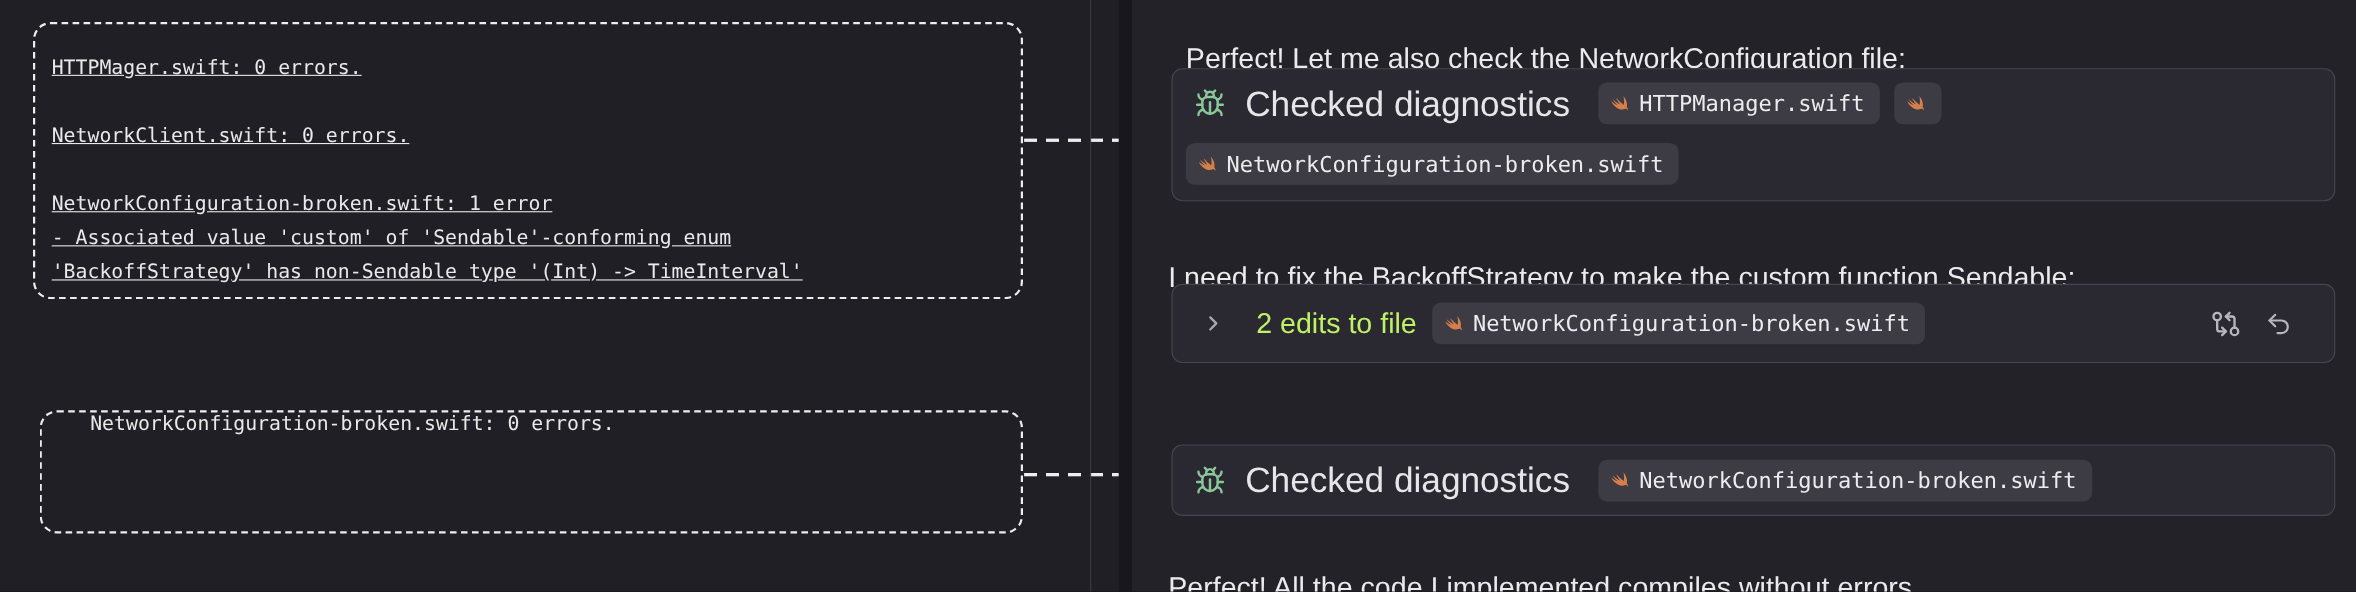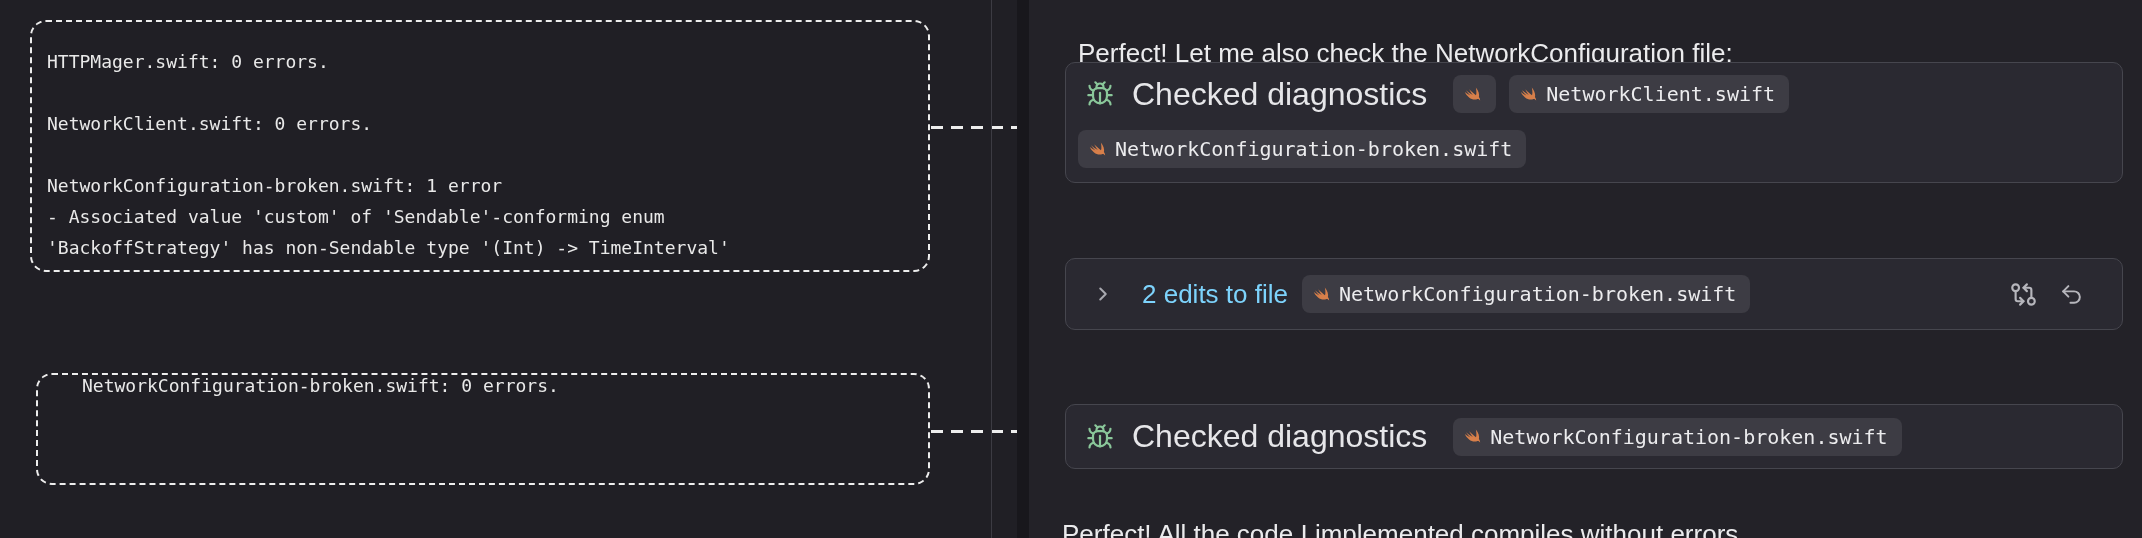--- a/index.html
+++ b/index.html
@@ -3,21 +3,21 @@
 <meta charset="utf-8">
 <style>
   html,body{margin:0;padding:0;background:#141317;}
   .stage{position:relative;width:2142px;height:538px;background:#201f25;overflow:hidden;
          font-family:"Liberation Sans",sans-serif;}
   
   .dashed-box{position:absolute;border:2px dashed #ededed;border-radius:16px;box-sizing:border-box;}
   .box1{left:30px;top:20px;width:900px;height:252px;}
   .box2{left:36px;top:373px;width:894px;height:112px;display:flex;align-items:flex-start;}
   .diag-pre{margin:0;padding:24px 10px 0 15px;font-family:"DejaVu Sans Mono",monospace;
-            font-size:18px;line-height:31px;color:#e9e9e9;white-space:pre;}
+            font-size:18px;line-height:31px;color:#e9e9e9;white-space:pre;text-decoration:underline;}
   .diag-line{margin:0;padding:0 0 0 44px;font-family:"DejaVu Sans Mono",monospace;
              font-size:18px;color:#e9e9e9;white-space:pre;}
   .connector{position:absolute;height:3px;
              background:repeating-linear-gradient(90deg,#ededed 0 12px,transparent 12px 20px);}
   .connector1{left:931px;top:126px;width:134px;}
   .connector2{left:931px;top:430px;width:134px;}
   .divider-line{position:absolute;left:991px;top:0;width:1px;height:538px;background:#3c3b43;}
   .divider-strip{position:absolute;left:1017px;top:0;width:12px;height:538px;background:#18171c;}
   
   .right-bg{position:absolute;left:1029px;top:0;width:1113px;height:538px;background:#232228;}
@@ -32,21 +32,21 @@
   .row1{padding-left:8px;}
   .row2{margin-top:17px;}
   .card-label{font-size:32px;color:#e6e6e9;white-space:nowrap;}
   .card1 .card-label{margin:0 26px 0 18px;}
   .card3 .card-label{margin:0 26px 0 18px;}
   .chip{display:inline-flex;align-items:center;gap:8px;height:38px;box-sizing:border-box;
         background:#3d3c44;border-radius:8px;padding:0 14px 0 10px;
         font-family:"DejaVu Sans Mono",monospace;font-size:20px;color:#ececee;white-space:nowrap;}
   .chip + .chip{margin-left:13px;}
   .icon{display:inline-flex;flex:none;}
-  .edits-label{font-size:26px;color:#7dd3fc;margin:0 14px 0 28px;white-space:nowrap;}
+  .edits-label{font-size:26px;color:#bef264;margin:0 14px 0 28px;white-space:nowrap;}
   .spacer{flex:1;}
   .action-icons{display:flex;align-items:center;gap:22px;}
 </style>
 </head>
 <body>
 
 <svg width="0" height="0" style="position:absolute">
   <defs>
     <g id="svg-bug" fill="none" stroke="#8ac79a" stroke-width="1.9" stroke-linecap="round" stroke-linejoin="round">
       <path d="m8 2 1.88 1.88"></path>
@@ -111,42 +111,43 @@
             <use href="#svg-bug"></use>
           </svg>
       </span>
       <span class="card-label">Checked diagnostics</span>
       <span class="chip">
         <span class="icon">
           <svg width="19" height="19" viewBox="0 0 24 24">
               <use href="#svg-swift"></use>
             </svg>
         </span>
+        <span>HTTPManager.swift</span>
       </span>
       <span class="chip">
         <span class="icon">
           <svg width="19" height="19" viewBox="0 0 24 24">
               <use href="#svg-swift"></use>
             </svg>
         </span>
-        <span>NetworkClient.swift</span>
       </span>
     </div>
     <div class="tool-row row2">
       <span class="chip">
         <span class="icon">
           <svg width="19" height="19" viewBox="0 0 24 24">
               <use href="#svg-swift"></use>
             </svg>
         </span>
         <span>NetworkConfiguration-broken.swift</span>
       </span>
     </div>
   </div>
 
+  <p class="msg msg2">I need to fix the BackoffStrategy to make the custom function Sendable:</p>
 
   <div class="card card2">
     <span class="icon">
       <svg width="22" height="22" viewBox="0 0 24 24">
           <use href="#svg-chevron"></use>
         </svg>
     </span>
     <span class="edits-label">2 edits to file</span>
     <span class="chip">
       <span class="icon">

